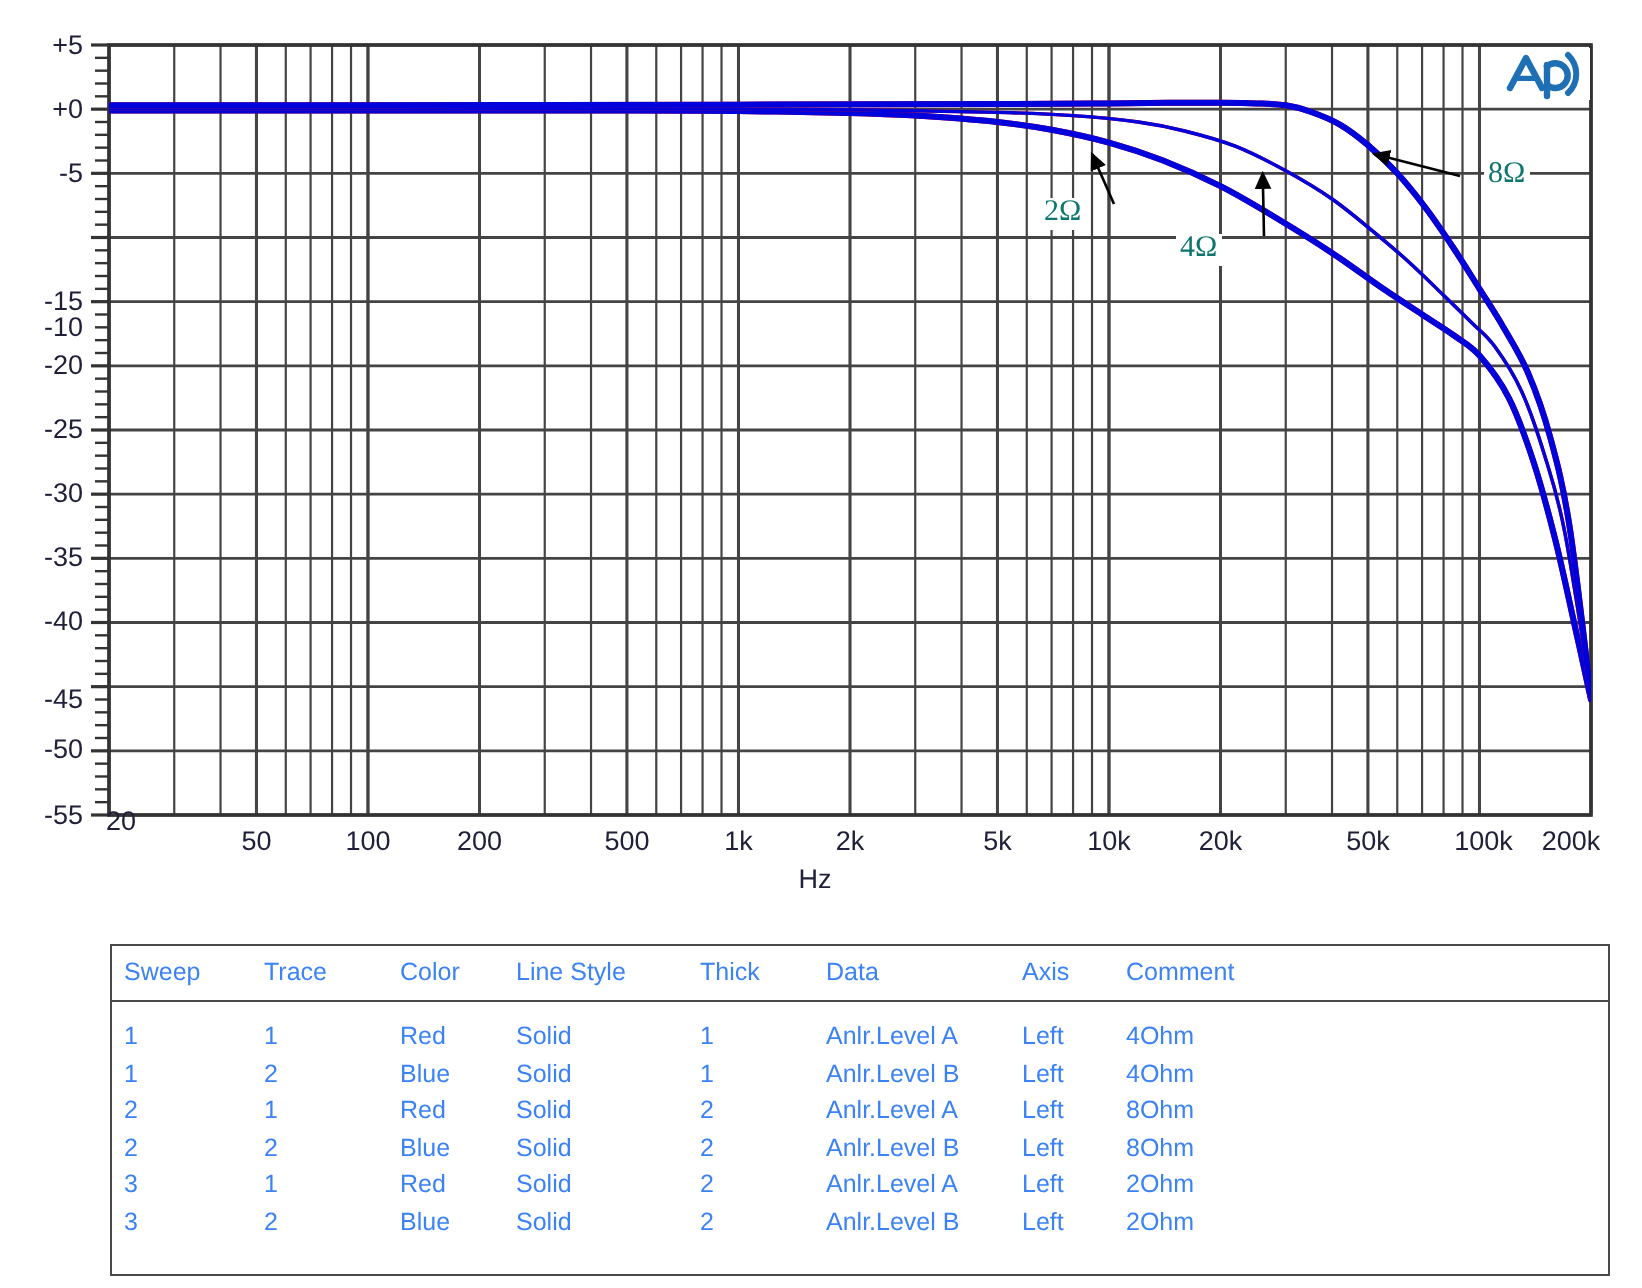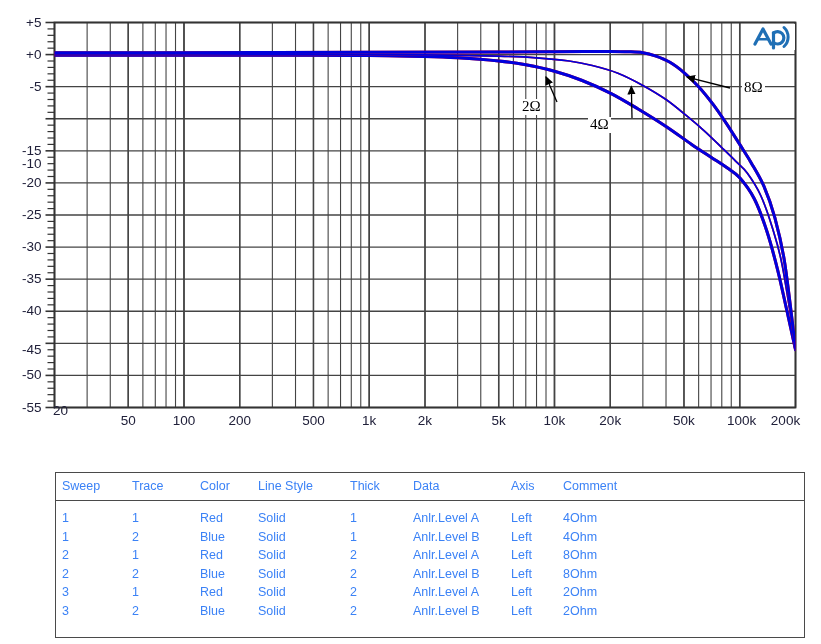--- a/index.html
+++ b/index.html
@@ -58,21 +58,21 @@
     font-size: 13.5px;
     color: #20203a;
   }
   #xaxis-title span { margin-left: -6px; }
 
   
   .curve-annotation {
     position: absolute;
     font-size: 15px;
     font-family: "Liberation Serif", serif;
-    color: #000000;
+    color: #0f766e;
     background: #ffffff;
     padding: 0 2px;
     white-space: nowrap;
     line-height: 1.05;
   }
   #ann-2ohm { left: 520px; top: 99px; }
   #ann-4ohm { left: 588px; top: 117px; }
   #ann-8ohm { left: 742px; top: 80px; }
 
   
@@ -311,20 +311,23 @@
       <div class="xtick-label" style="left: 339.234px; width: 60px; top: 413.5px;">1k</div>
       <div class="xtick-label" style="left: 395px; width: 60px; top: 413.5px;">2k</div>
       <div class="xtick-label" style="left: 468.718px; width: 60px; top: 413.5px;">5k</div>
       <div class="xtick-label" style="left: 524.484px; width: 60px; top: 413.5px;">10k</div>
       <div class="xtick-label" style="left: 580.25px; width: 60px; top: 413.5px;">20k</div>
       <div class="xtick-label" style="left: 653.968px; width: 60px; top: 413.5px;">50k</div>
       <div class="xtick-label" style="left: 711.734px; width: 60px; top: 413.5px;">100k</div>
       <div class="xtick-label" style="left: 755.5px; width: 60px; top: 413.5px;">200k</div>
     </div>
 
+  <div id="xaxis-title">
+    <span>Hz</span>
+  </div>
 
   <div class="curve-annotation" id="ann-2ohm">2Ω</div>
   <div class="curve-annotation" id="ann-4ohm">4Ω</div>
   <div class="curve-annotation" id="ann-8ohm">8Ω</div>
 
   <div id="ap-logo">
     <svg width="44" height="26" viewBox="0 0 44 26">
       <g fill="none" stroke="#1f6fb5">
         <path d="M4 20 L12 5 L20 20" stroke-width="3.2" stroke-linecap="round" stroke-linejoin="round"></path>
         <path d="M7.2 15.2 L17 15.2" stroke-width="2.6" stroke-linecap="round"></path>

